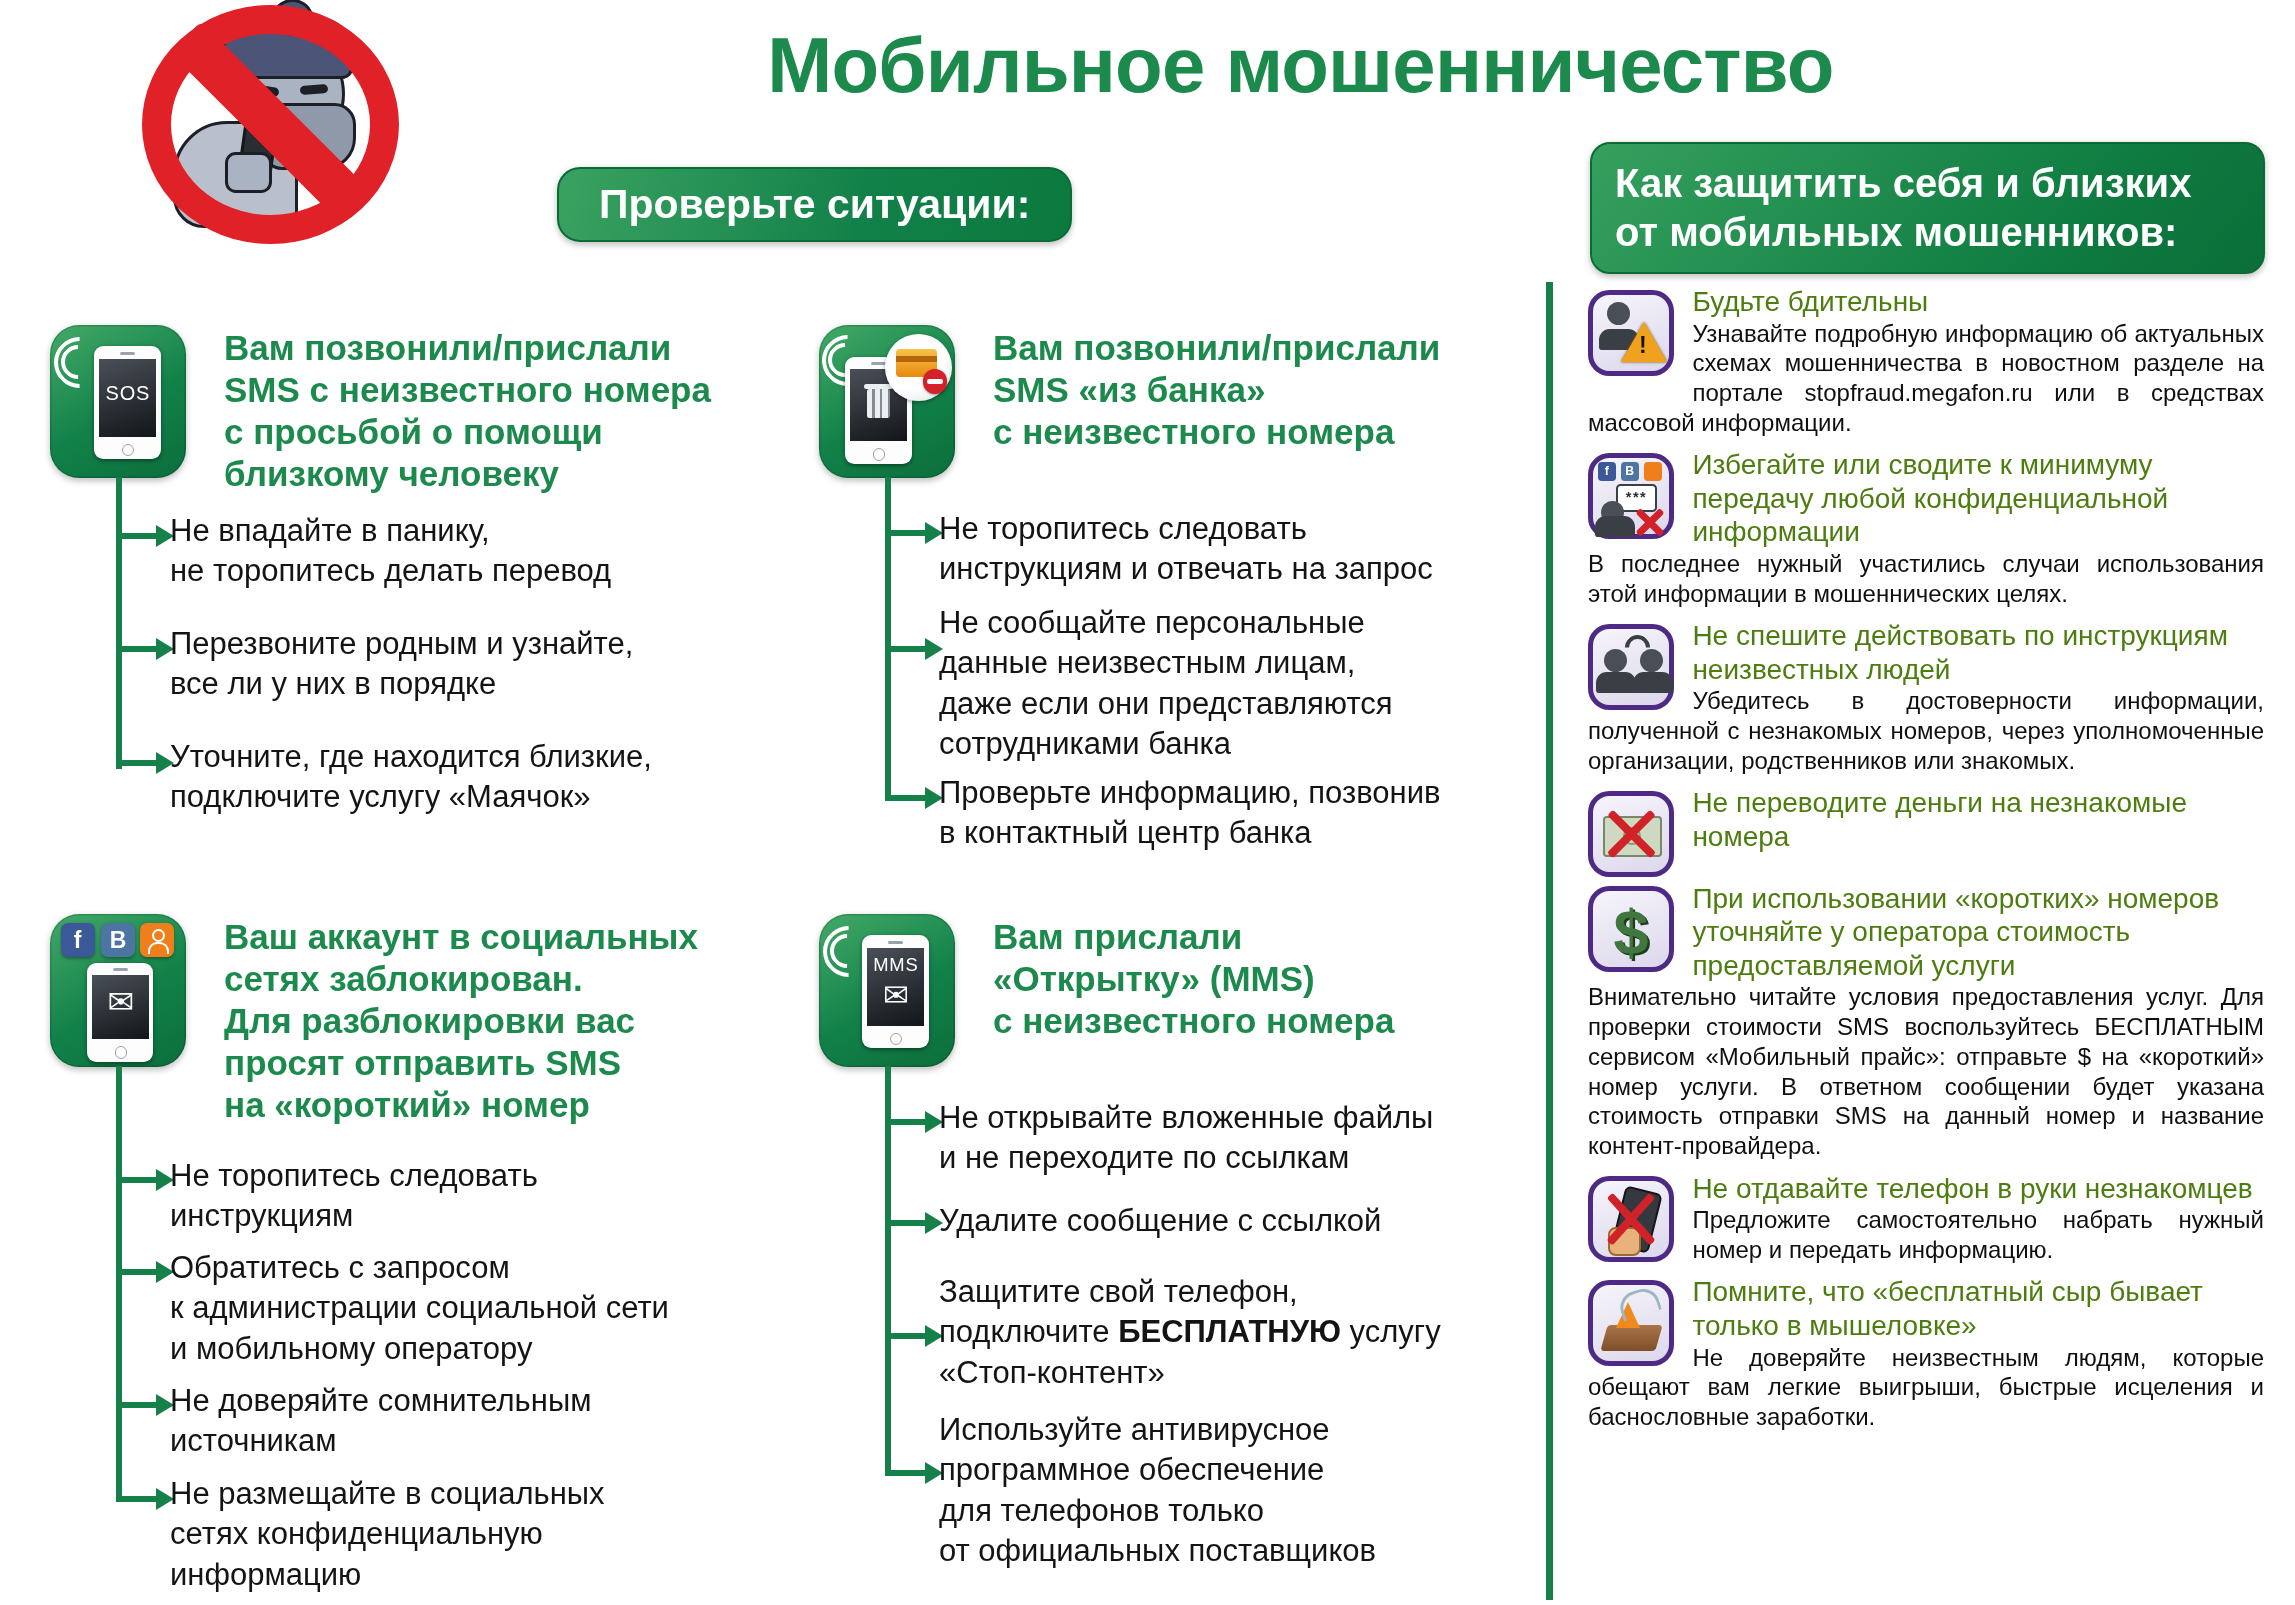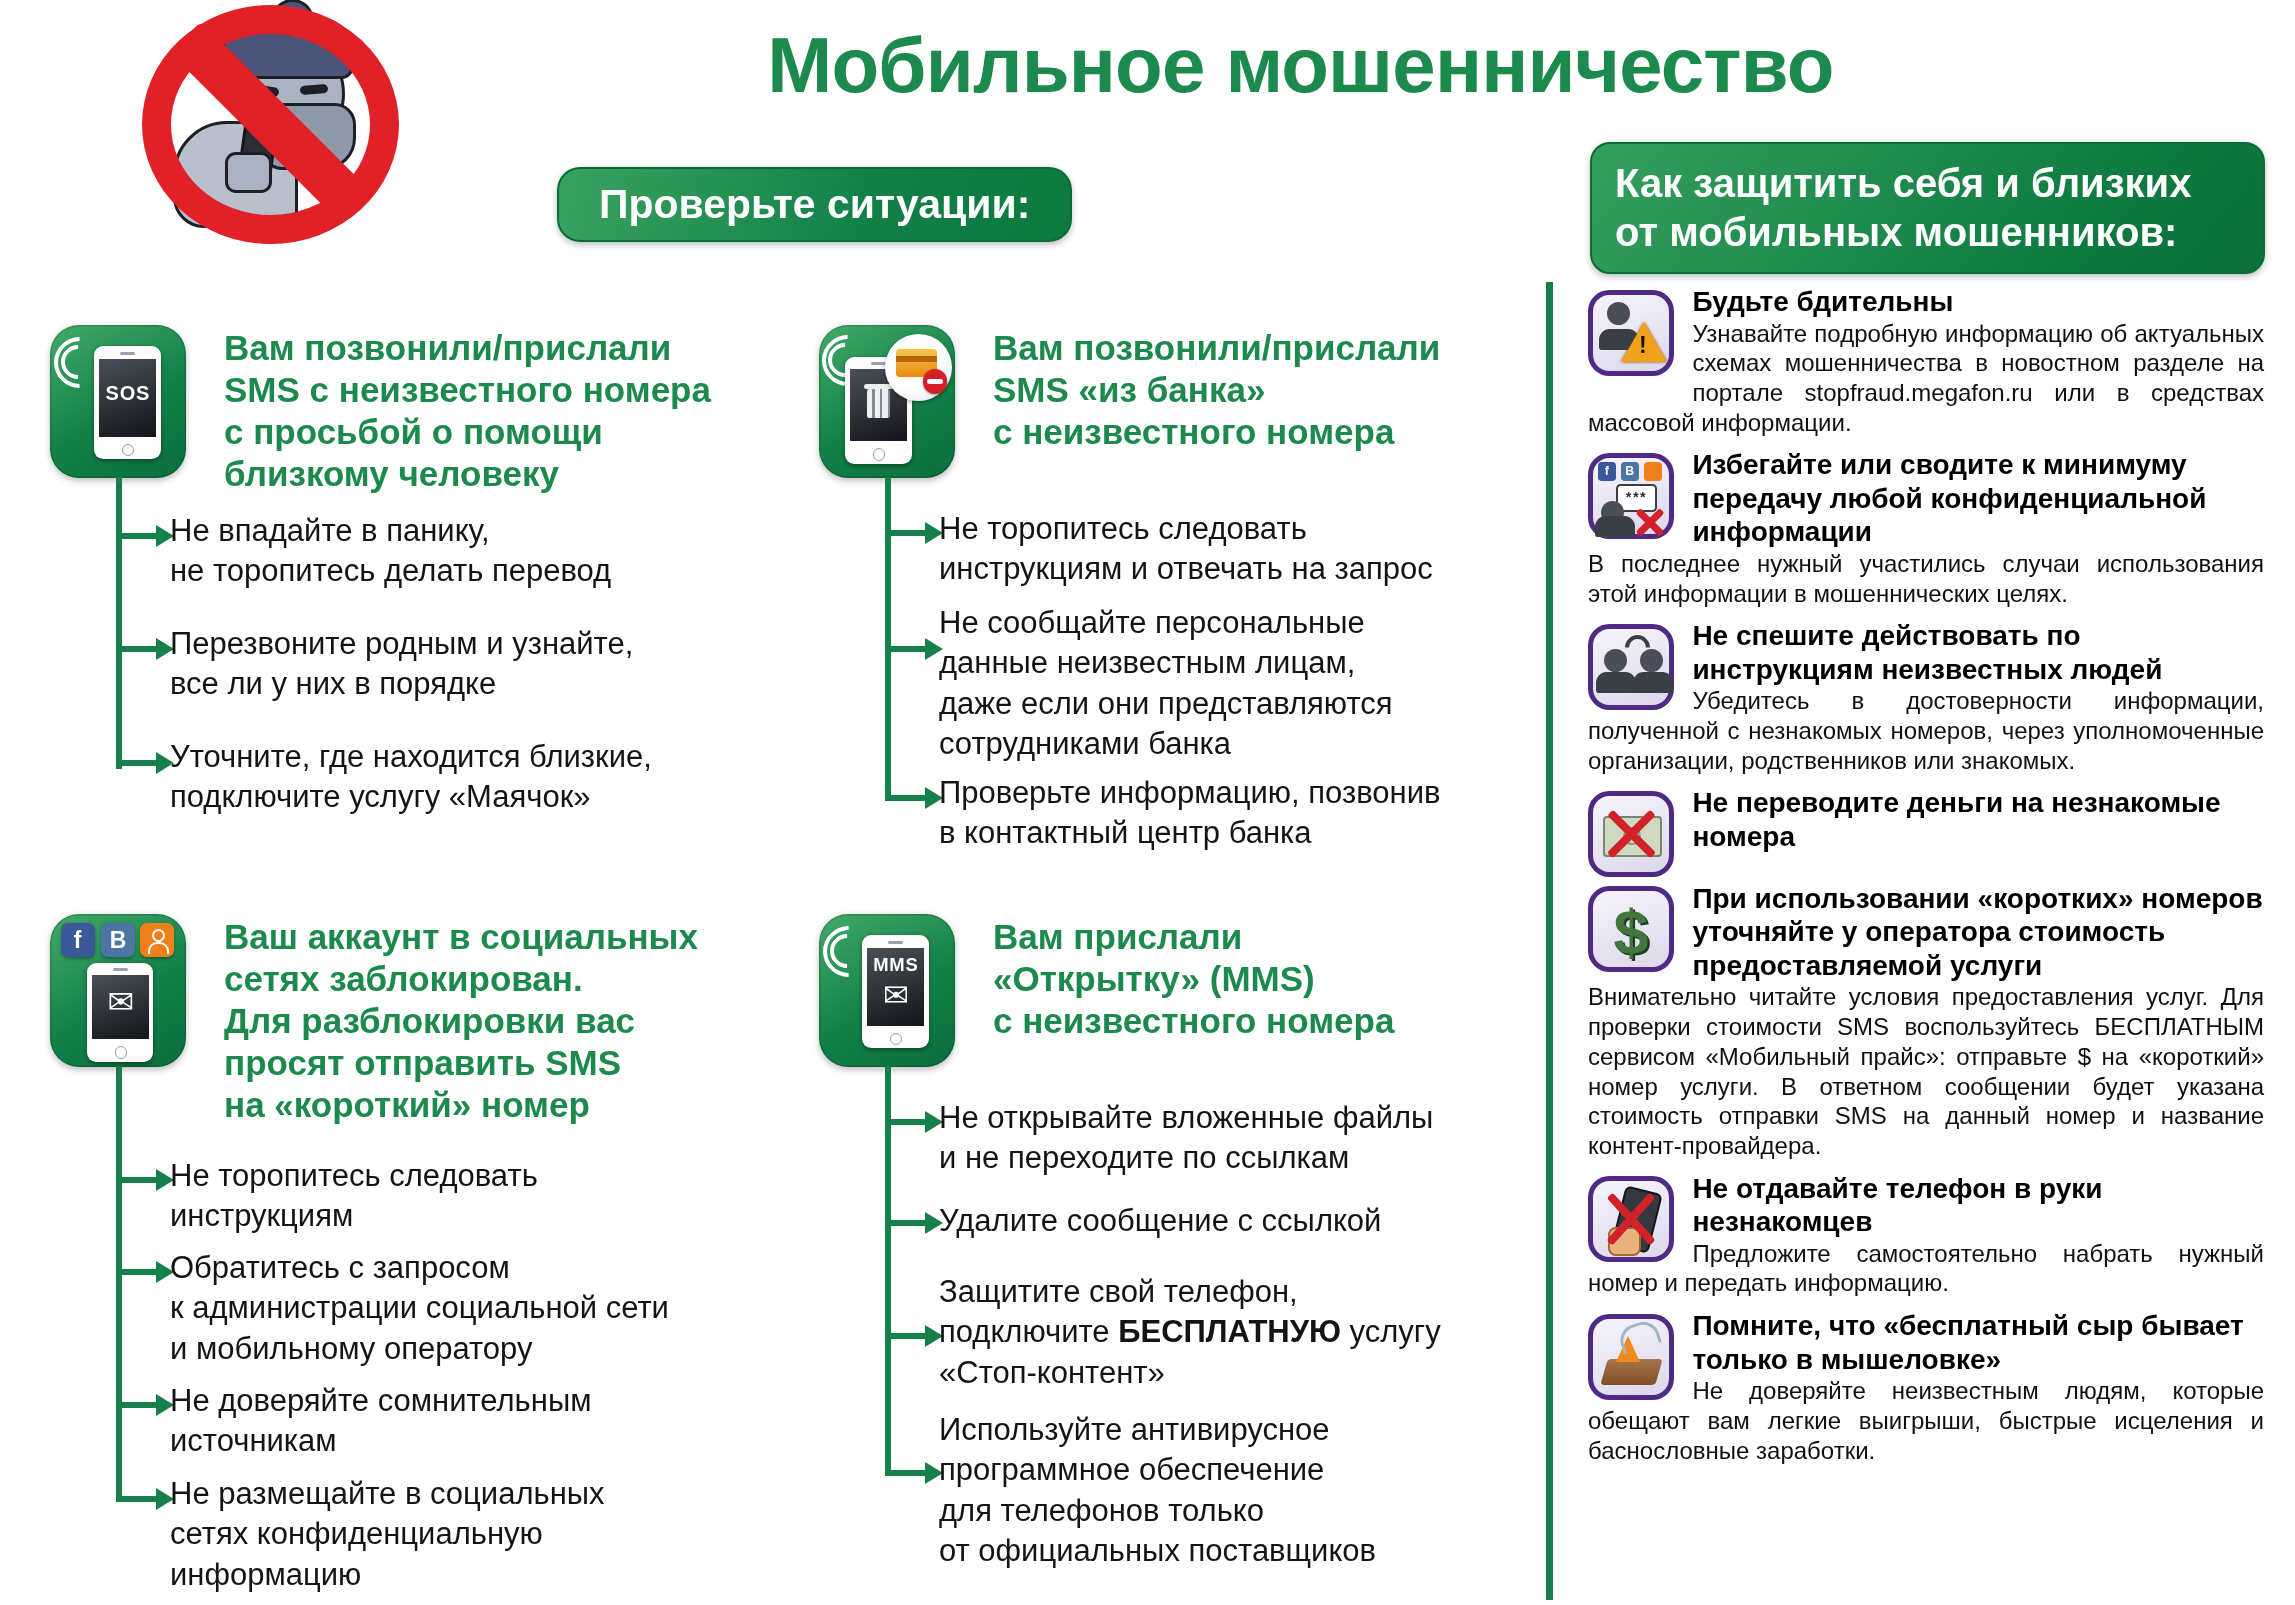--- a/index.html
+++ b/index.html
@@ -47,21 +47,21 @@
     position:absolute;left:0;top:0;width:136px;height:153px;border-radius:29px;
     background:linear-gradient(150deg,#43aa68 0%,#128149 55%,#0b6e3c 100%);
     box-shadow:inset 0 0 0 1.5px rgba(0,0,0,.15), 0 2.3px 6.1px rgba(0,0,0,.25);
   }
   .tile div,.tile span{position:absolute}
   .ph{width:67px;height:113px;background:#fdfdfd;border-radius:9.2px;box-shadow:0 1.5px 4.6px rgba(0,0,0,.4)}
   .scr{left:5.4px;top:12.2px;width:57px;height:78px;background:linear-gradient(160deg,#4a5058,#121519)}
   .spk{left:26px;top:5.4px;width:15.3px;height:3.1px;background:#9aa3ad;border-radius:1.5px}
   .hm{left:27.5px;bottom:3.1px;width:10.7px;height:10.7px;border:1.5px solid #9aa3ad;border-radius:50%}
   .arc{border:4.6px solid transparent;border-top-color:#fff;border-left-color:#fff;border-radius:50%;transform:rotate(-45deg)}
-  .scr-label{left:0;top:23px;width:100%;text-align:center;color:#fff;font-weight:bold;font-size:20px;letter-spacing:0.8px}
+  .scr-label{left:0;top:23px;width:100%;text-align:center;color:#fff;font-weight:normal;font-size:20px;letter-spacing:0.8px}
   .env{left:0;width:100%;text-align:center;color:#fff;font-size:32px;line-height:1}
   .bubble{right:3.1px;top:9.2px;width:67px;height:67px;background:radial-gradient(circle at 35% 30%,#ffffff 55%,#d9dee6);border-radius:50%;box-shadow:0 1.5px 4.6px rgba(0,0,0,.35)}
   .card{left:11.5px;top:15.3px;width:41px;height:27.5px;background:linear-gradient(#f6c44a,#e8890f);border-radius:3.8px}
   .card-stripe{left:11.5px;top:22px;width:41px;height:6.1px;background:#b5650a}
   .noent{right:4.6px;bottom:7.7px;width:24.5px;height:24.5px;background:#d42028;border-radius:50%;box-shadow:0 0.8px 2.3px rgba(0,0,0,.4)}
   .noent::after{content:"";position:absolute;left:4.6px;top:10px;width:15.3px;height:4.6px;background:#fff;border-radius:2.3px}
   .trash{left:17px;top:20px;width:23px;height:29px;background:repeating-linear-gradient(90deg,#eceff2 0 5.4px,#848b94 5.4px 7.7px);border-radius:2.3px}
   .trash-lid{left:13.8px;top:15.3px;width:29px;height:4.6px;background:#eceff2;border-radius:2.3px}
   .mini{width:34px;height:34px;border-radius:6.9px;top:9.2px;color:#fff;font-size:23px;font-weight:bold;text-align:center;line-height:34px;box-shadow:0 1.5px 3.1px rgba(0,0,0,.3)}
   .ok-head{left:11.5px;top:5.4px;width:9.2px;height:9.2px;border:2.3px solid #fff;border-radius:50%}
@@ -73,21 +73,21 @@
   .bullet{position:absolute;left:120px;font-size:31px;line-height:1.3;color:#141414}
   
   .tips{position:absolute;left:1588px;top:285px;width:676px}
   .tip{clear:both;margin-bottom:10.7px;overflow:visible}
   .tip-icon{
     float:left;width:86px;height:86px;margin:4.6px 18.4px 4.6px 0;position:relative;
     background:linear-gradient(160deg,#f6f4fb 0%,#dcd8ec 100%);
     border:5.4px solid #4e2a84;border-radius:21.4px;box-sizing:border-box;
   }
   .tip-icon div,.tip-icon span{position:absolute}
-  .tip-title{font-size:28px;font-weight:bold;line-height:1.2;color:#000000}
+  .tip-title{font-size:28px;font-weight:normal;line-height:1.2;color:#4d7c0f}
   .tip-body{font-size:24px;line-height:1.24;color:#101010;text-align:justify}
   
   .p-head{width:23px;height:23px;background:#4a4f57;border-radius:50%}
   .p-torso{width:40px;height:21.4px;background:#3a3f46;border-radius:10.7px 10.7px 3.1px 3.1px}
   .warn-tri{width:0;height:0;border-left:23px solid transparent;border-right:23px solid transparent;border-bottom:40px solid #f0a11d;filter:drop-shadow(0 0 1.5px #7a4c00)}
   .warn-ex{color:#191100;font-weight:bold;font-size:23px}
   .sq{width:18.4px;height:18.4px;border-radius:3.8px;color:#fff;font-size:12.2px;font-weight:bold;text-align:center;line-height:18.4px}
   .bub{width:37px;height:24.5px;background:#fff;border:2.3px solid #3a3f46;border-radius:4.6px;color:#2c3036;font-weight:bold;font-size:14.5px;text-align:center;line-height:23px;letter-spacing:1.5px}
   .xbar{background:#d12129;border-radius:3.1px}
   .money{width:55px;height:37px;background:#cfd8c0;border:2.3px solid #78886a;border-radius:3.8px}

